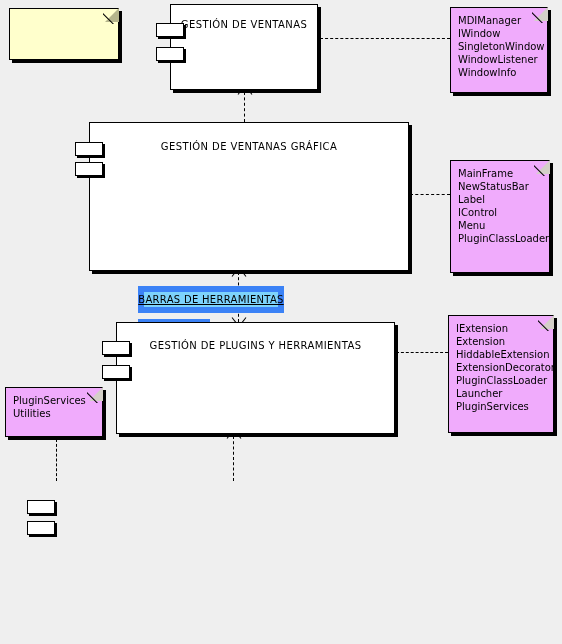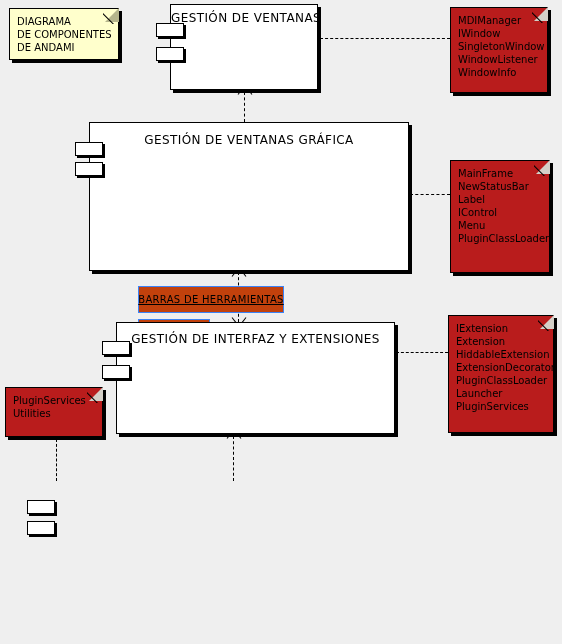--- a/index.html
+++ b/index.html
@@ -27,59 +27,60 @@
   .component {
     background: #ffffff;
     border: 1px solid #000;
     box-shadow: 3px 3px 0 0 #000;
     z-index: 4;
   }
   .component-title {
     position: absolute;
     left: 0; right: 0;
     text-align: center;
-    font-size: 12px;
+    font-size: 10px;
     letter-spacing: 0.4px;
     color: #000;
     white-space: nowrap;
+    margin-top: 8px;
   }
   
   .port {
     position: absolute;
     width: 28px; height: 14px;
     background: #fff;
     border: 1px solid #000;
     box-shadow: 2px 2px 0 0 #000;
     box-sizing: border-box;
     z-index: 6;
   }
 
   
   .subbox {
     position: absolute;
-    background: #c2410c;
-    border: 1px solid #3b82f6;
+    background: #7dd3fc;
+    border: 6px solid #3b82f6;
     box-sizing: border-box;
     display: flex;
     align-items: center;
     justify-content: center;
     z-index: 5;
   }
   .subbox span {
     font-size: 10px;
     letter-spacing: 0.3px;
     text-decoration: underline;
     color: #000;
     white-space: nowrap;
   }
 
   
   .note {
     position: absolute;
-    background: #b91c1c;
+    background: #f0abfc;
     border: 1px solid #000;
     box-shadow: 3px 3px 0 0 #000;
     box-sizing: border-box;
     z-index: 4;
     padding: 6px 7px 4px 7px;
   }
   .note .fold {
     position: absolute;
     top: -1px; right: -1px;
     width: 0; height: 0;
@@ -142,23 +143,20 @@
   .arrow-down::after  { right: 0; top: 4px; transform: rotate(-52deg); transform-origin: right center; }
 </style>
 </head>
 <body>
 
 <div id="canvas">
 
   <div class="note yellow abs" style="left:9px; top:8px; width:110px; height:52px;">
     <div class="fold"></div>
     <div class="diag"></div>
-    <div class="note-text">DIAGRAMA
-DE COMPONENTES
-DE ANDAMI</div>
   </div>
 
   <div class="component abs" style="left:170px; top:4px; width:148px; height:86px;">
     <div class="component-title" style="top:6px;">GESTIÓN DE VENTANAS</div>
   </div>
   <div class="port abs" style="left:156px; top:23px;"></div>
   <div class="port abs" style="left:156px; top:47px;"></div>
 
   <div class="component abs" style="left:89px; top:122px; width:320px; height:149px;">
     <div class="component-title" style="top:10px;">GESTIÓN DE VENTANAS GRÁFICA</div>
@@ -170,21 +168,21 @@
       <span>MENÚS</span>
     </div>
     <div class="subbox" style="left:48px; top:231px; width:106px; height:27px;">
       <span>BARRA DE ESTADO</span>
     </div>
   </div>
   <div class="port abs" style="left:75px; top:142px;"></div>
   <div class="port abs" style="left:75px; top:162px;"></div>
 
   <div class="component abs" style="left:116px; top:322px; width:279px; height:112px;">
-    <div class="component-title" style="top:9px;">GESTIÓN DE INTERFAZ Y EXTENSIONES</div>
+    <div class="component-title" style="top:9px;">GESTIÓN DE PLUGINS Y HERRAMIENTAS</div>
 
   </div>
   <div class="port abs" style="left:102px; top:341px;"></div>
   <div class="port abs" style="left:102px; top:365px;"></div>
 
   <div class="port abs" style="left:27px; top:500px;"></div>
   <div class="port abs" style="left:27px; top:521px;"></div>
 
   <div class="note abs" style="left:450px; top:7px; width:98px; height:86px;">
     <div class="fold"></div>

